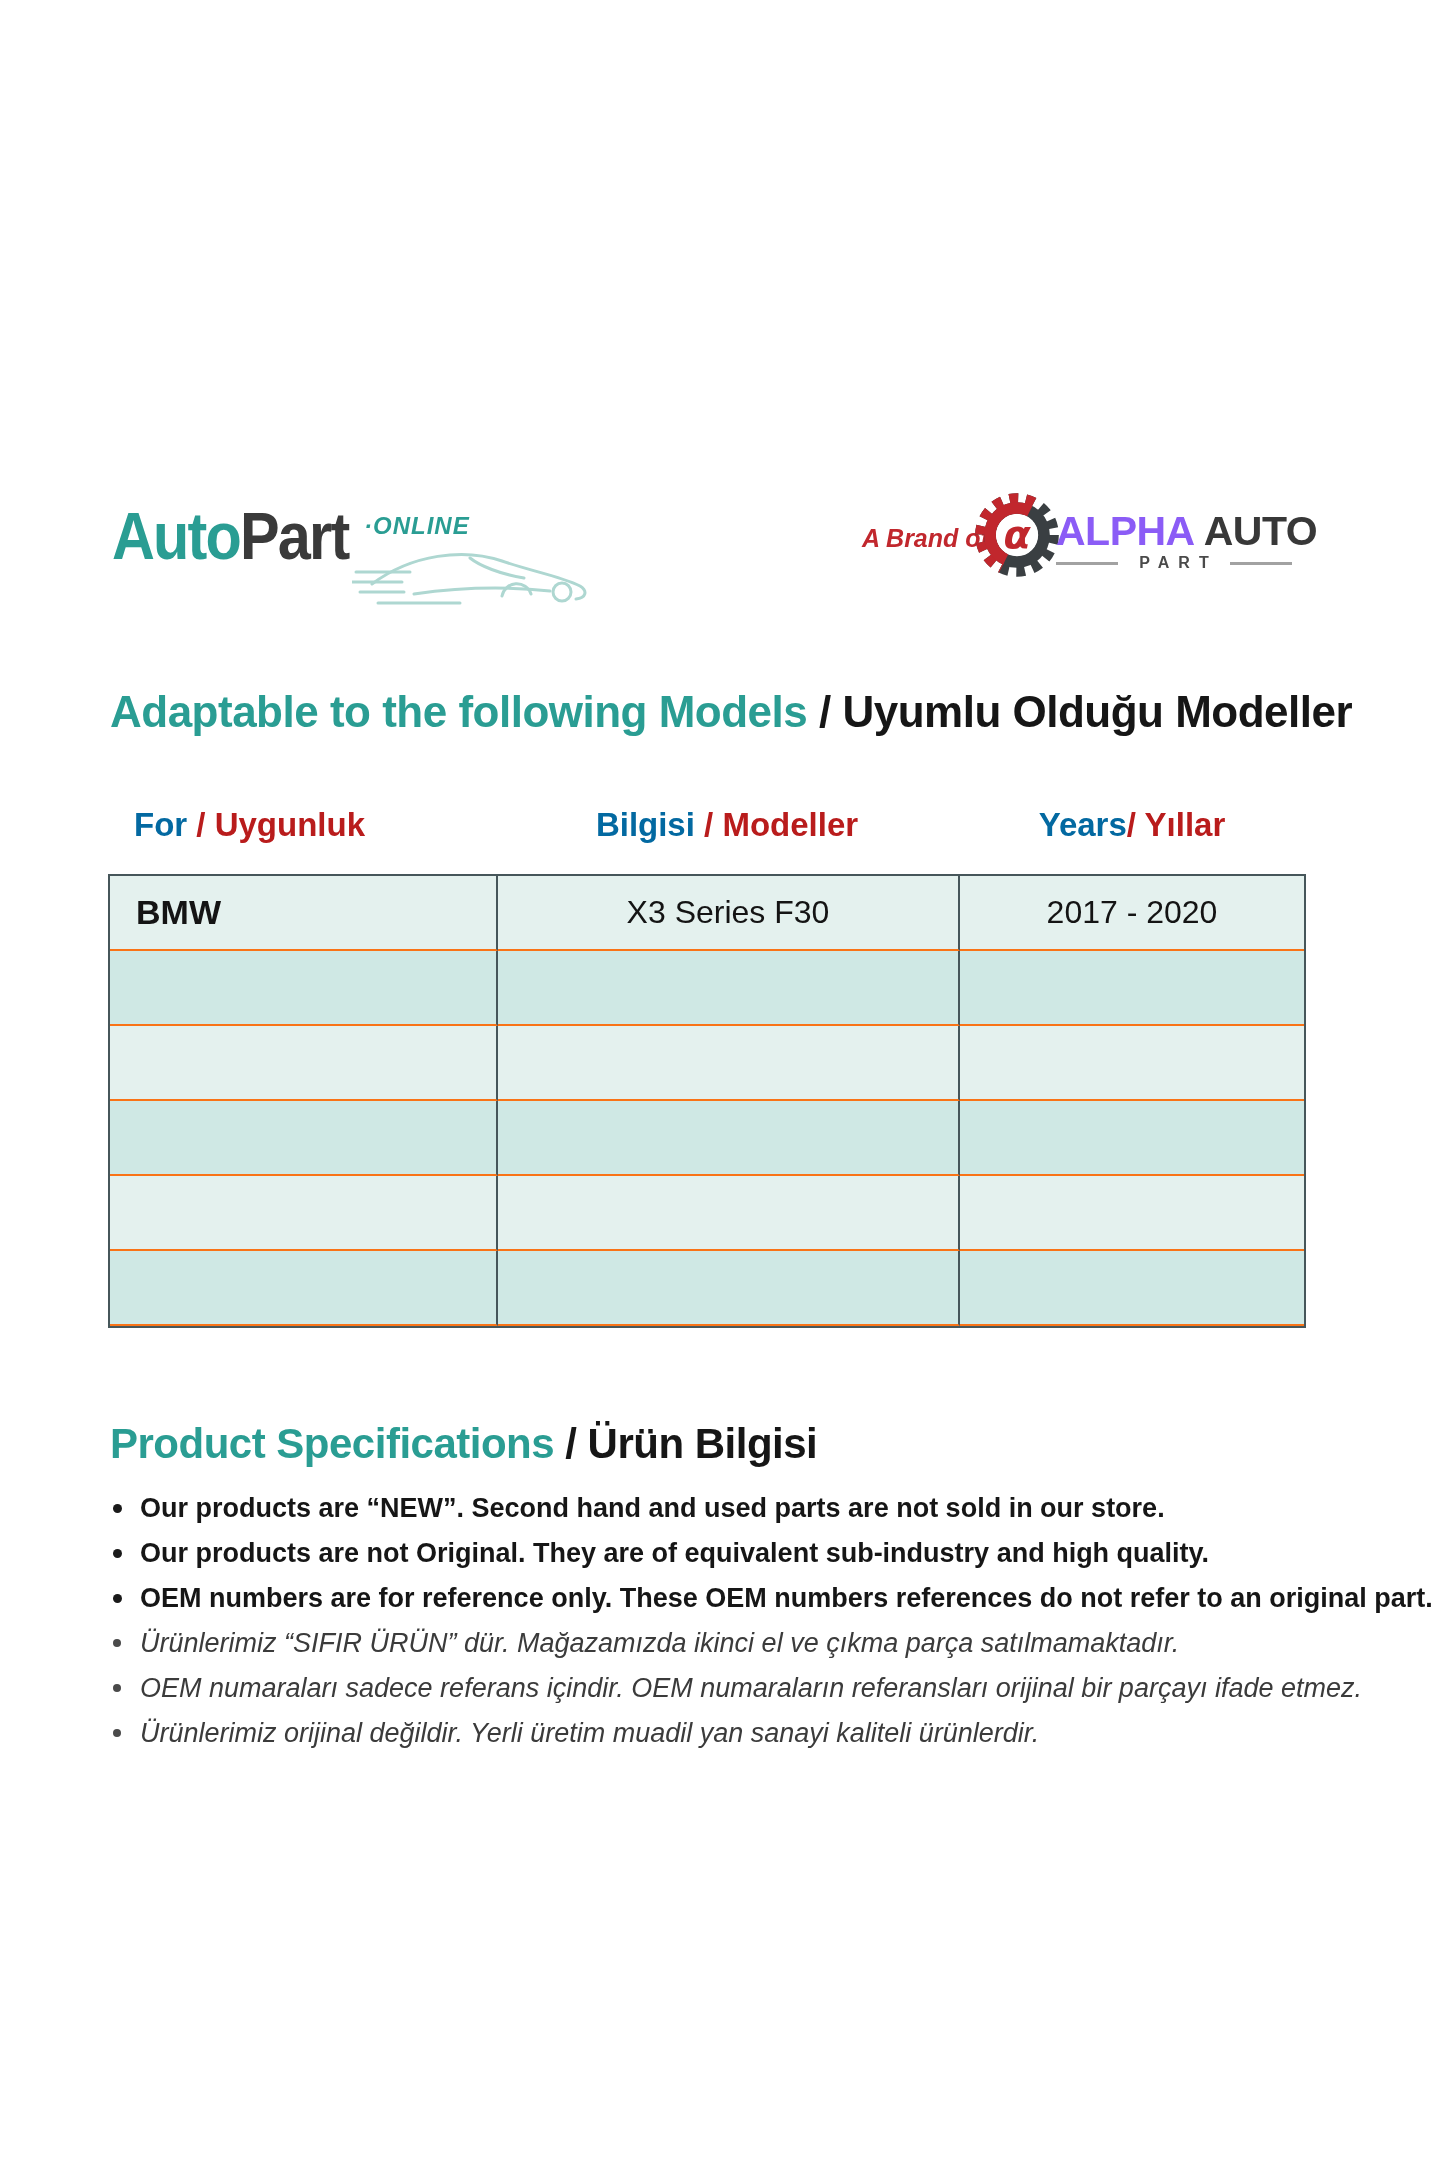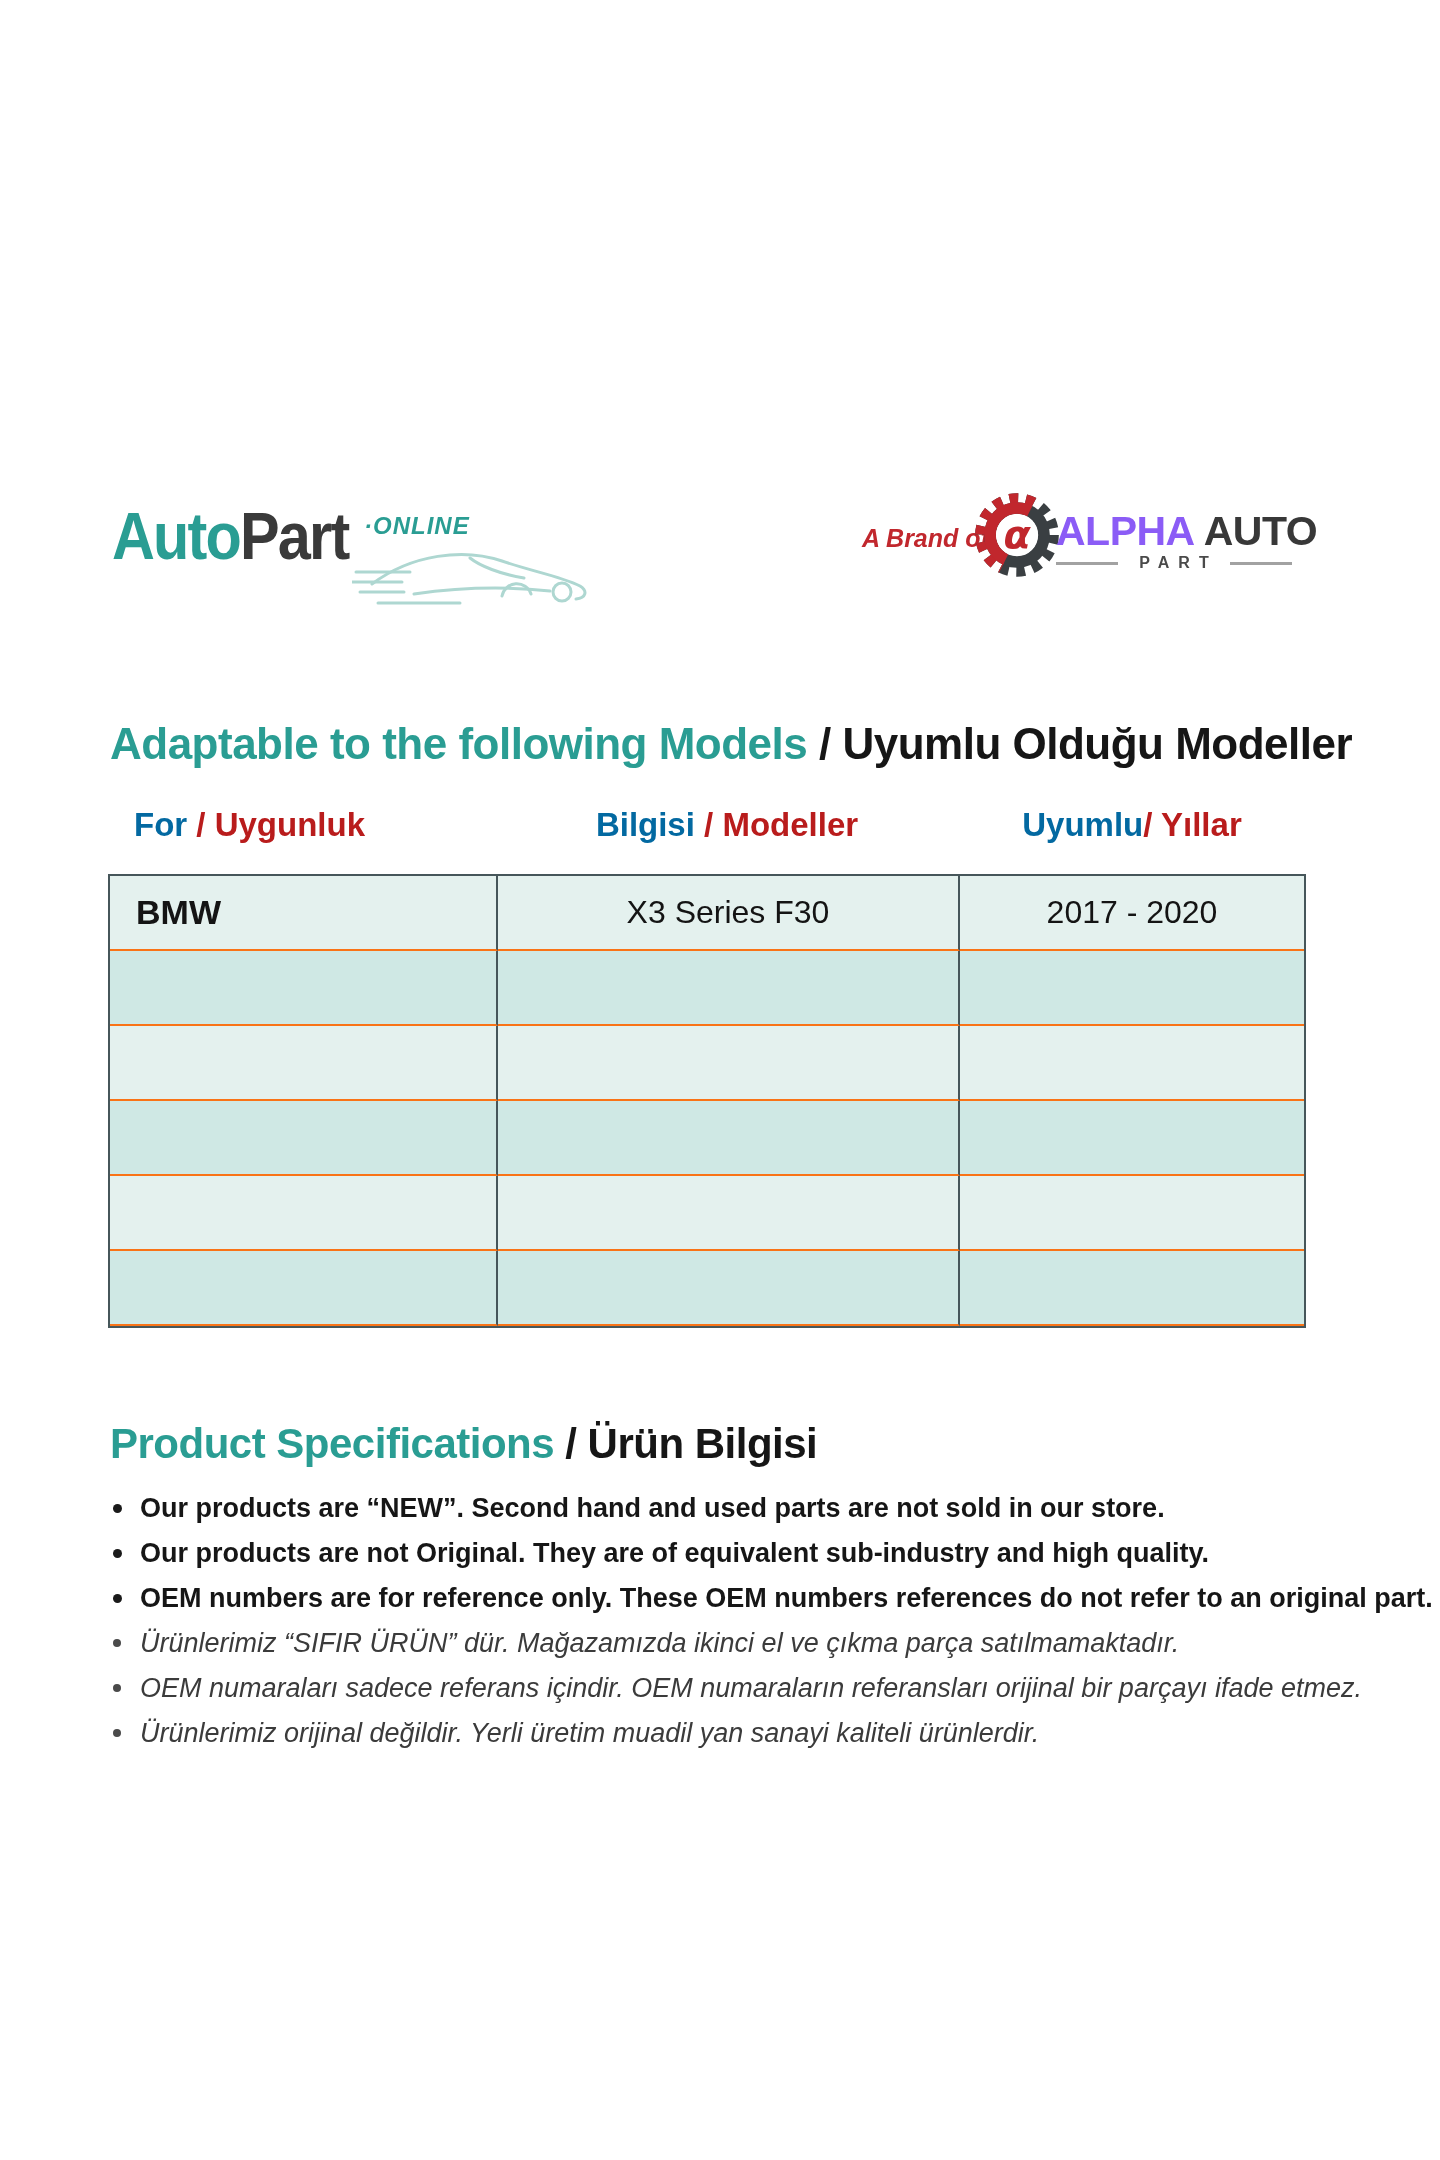--- a/index.html
+++ b/index.html
@@ -30,21 +30,21 @@
   .part-line { position:absolute; left:198px; top:64px; width:236px; display:flex; align-items:center; }
   .part-dash { flex:1; height:3px; background:#a2a2a2; }
   .part-word { margin:0 12px; font-size:16px; font-weight:bold; color:#4a4a4a; letter-spacing:9px;
                text-indent:9px; white-space:nowrap; }
 
   
   .sec-title { position:absolute; left:110px; font-size:44px; font-weight:bold;
                letter-spacing:-.5px; white-space:nowrap; }
   .sec-title .t-teal { color:#2a9d93; }
   .sec-title .t-dark { color:#161616; }
-  #models-title { top:719px; }
+  #models-title { top:687px; }
   #specs-title  { top:1420px; font-size:42px; }
 
   
   .col-head { position:absolute; top:806px; font-size:33px; font-weight:bold; white-space:nowrap; }
   .col-head .t-teal { color:#0369a1; }
   .col-head .t-dark { color:#b91c1c; }
   #colhead-for    { left:134px; }
   #colhead-models { left:496px; width:462px; text-align:center; }
   #colhead-years  { left:958px; width:348px; text-align:center; }
 
@@ -124,21 +124,21 @@
     <span class="t-teal">Adaptable to the following Models</span><span class="t-dark"> / Uyumlu Olduğu Modeller</span>
   </div>
 
   <div class="col-head" id="colhead-for">
     <span class="t-teal">For</span><span class="t-dark"> / Uygunluk</span>
   </div>
   <div class="col-head" id="colhead-models">
     <span class="t-teal">Bilgisi</span><span class="t-dark"> / Modeller</span>
   </div>
   <div class="col-head" id="colhead-years">
-    <span class="t-teal">Uyumlu</span><span class="t-dark">/ Yıllar</span>
+    <span class="t-teal">Years</span><span class="t-dark">/ Yıllar</span>
   </div>
 
   <div class="models-table">
     <div class="cell c-for row-light">BMW</div>
     <div class="cell c-mid row-light">X3 Series F30</div>
     <div class="cell c-years last-col row-light">2017 - 2020</div>
 
     <div class="cell c-for row-dark"></div>
     <div class="cell c-mid row-dark"></div>
     <div class="cell c-years last-col row-dark"></div>

